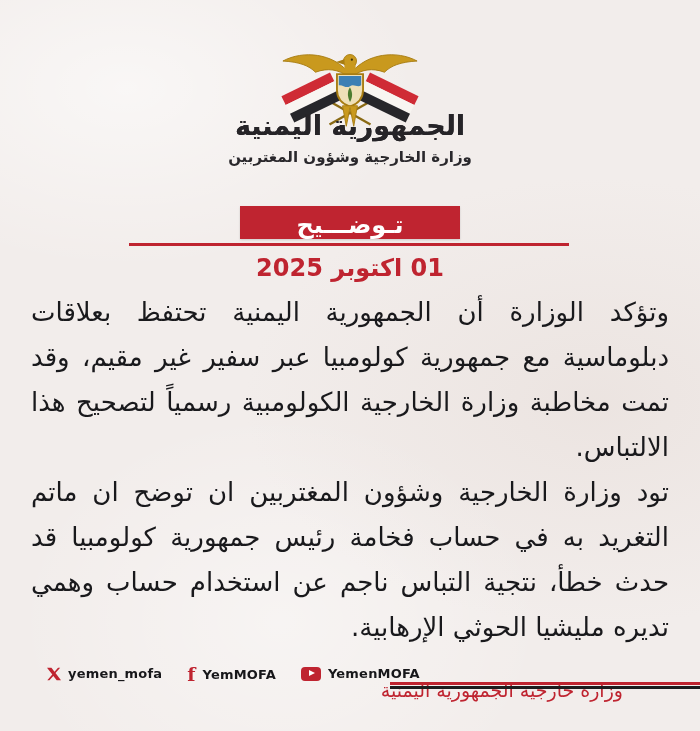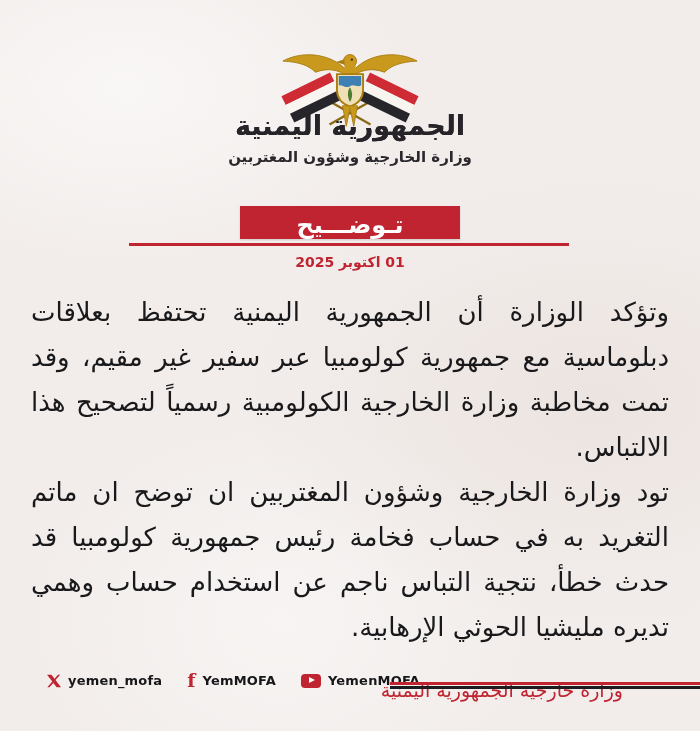--- a/index.html
+++ b/index.html
@@ -40,37 +40,37 @@
     position: absolute; top: 206px; left: 240px; width: 220px; height: 33px;
     background: #bf2430;
     color: #ffffff; direction: rtl;
     font-size: 24px; font-weight: bold;
     text-align: center; line-height: 38px;
     box-shadow: 0 1px 2px rgba(0,0,0,.15);
   }
   .statement-date {
     position: absolute; top: 254px; left: 0; right: 0;
     text-align: center; direction: rtl;
-    color: #bf2430; font-size: 14px; font-weight: bold;
+    color: #bf2430; font-size: 24px; font-weight: bold;
   }
 
   
   .statement {
     position: absolute; top: 290px; left: 31px; right: 31px;
     direction: rtl;
     text-align: justify;
     font-size: 26px; line-height: 45px;
     color: #19191c;
   }
   .statement p { margin: 0; }
 
   
   .social-row {
     position: absolute; left: 47px; top: 666px; height: 22px;
-    display: flex; align-items: flex-end; gap: 25px;
+    display: flex; align-items: flex-start; gap: 25px;
   }
   .social-item { display: flex; align-items: center; gap: 7px; cursor: pointer; }
   .social-item .handle {
     font-size: 13px; font-weight: bold; color: #17171a; letter-spacing: .2px;
   }
   .icon-f {
     color: #bf2430; font-weight: bold; font-size: 19px; line-height: 16px;
     font-family: "DejaVu Serif", serif;
   }
   .icon-yt {

